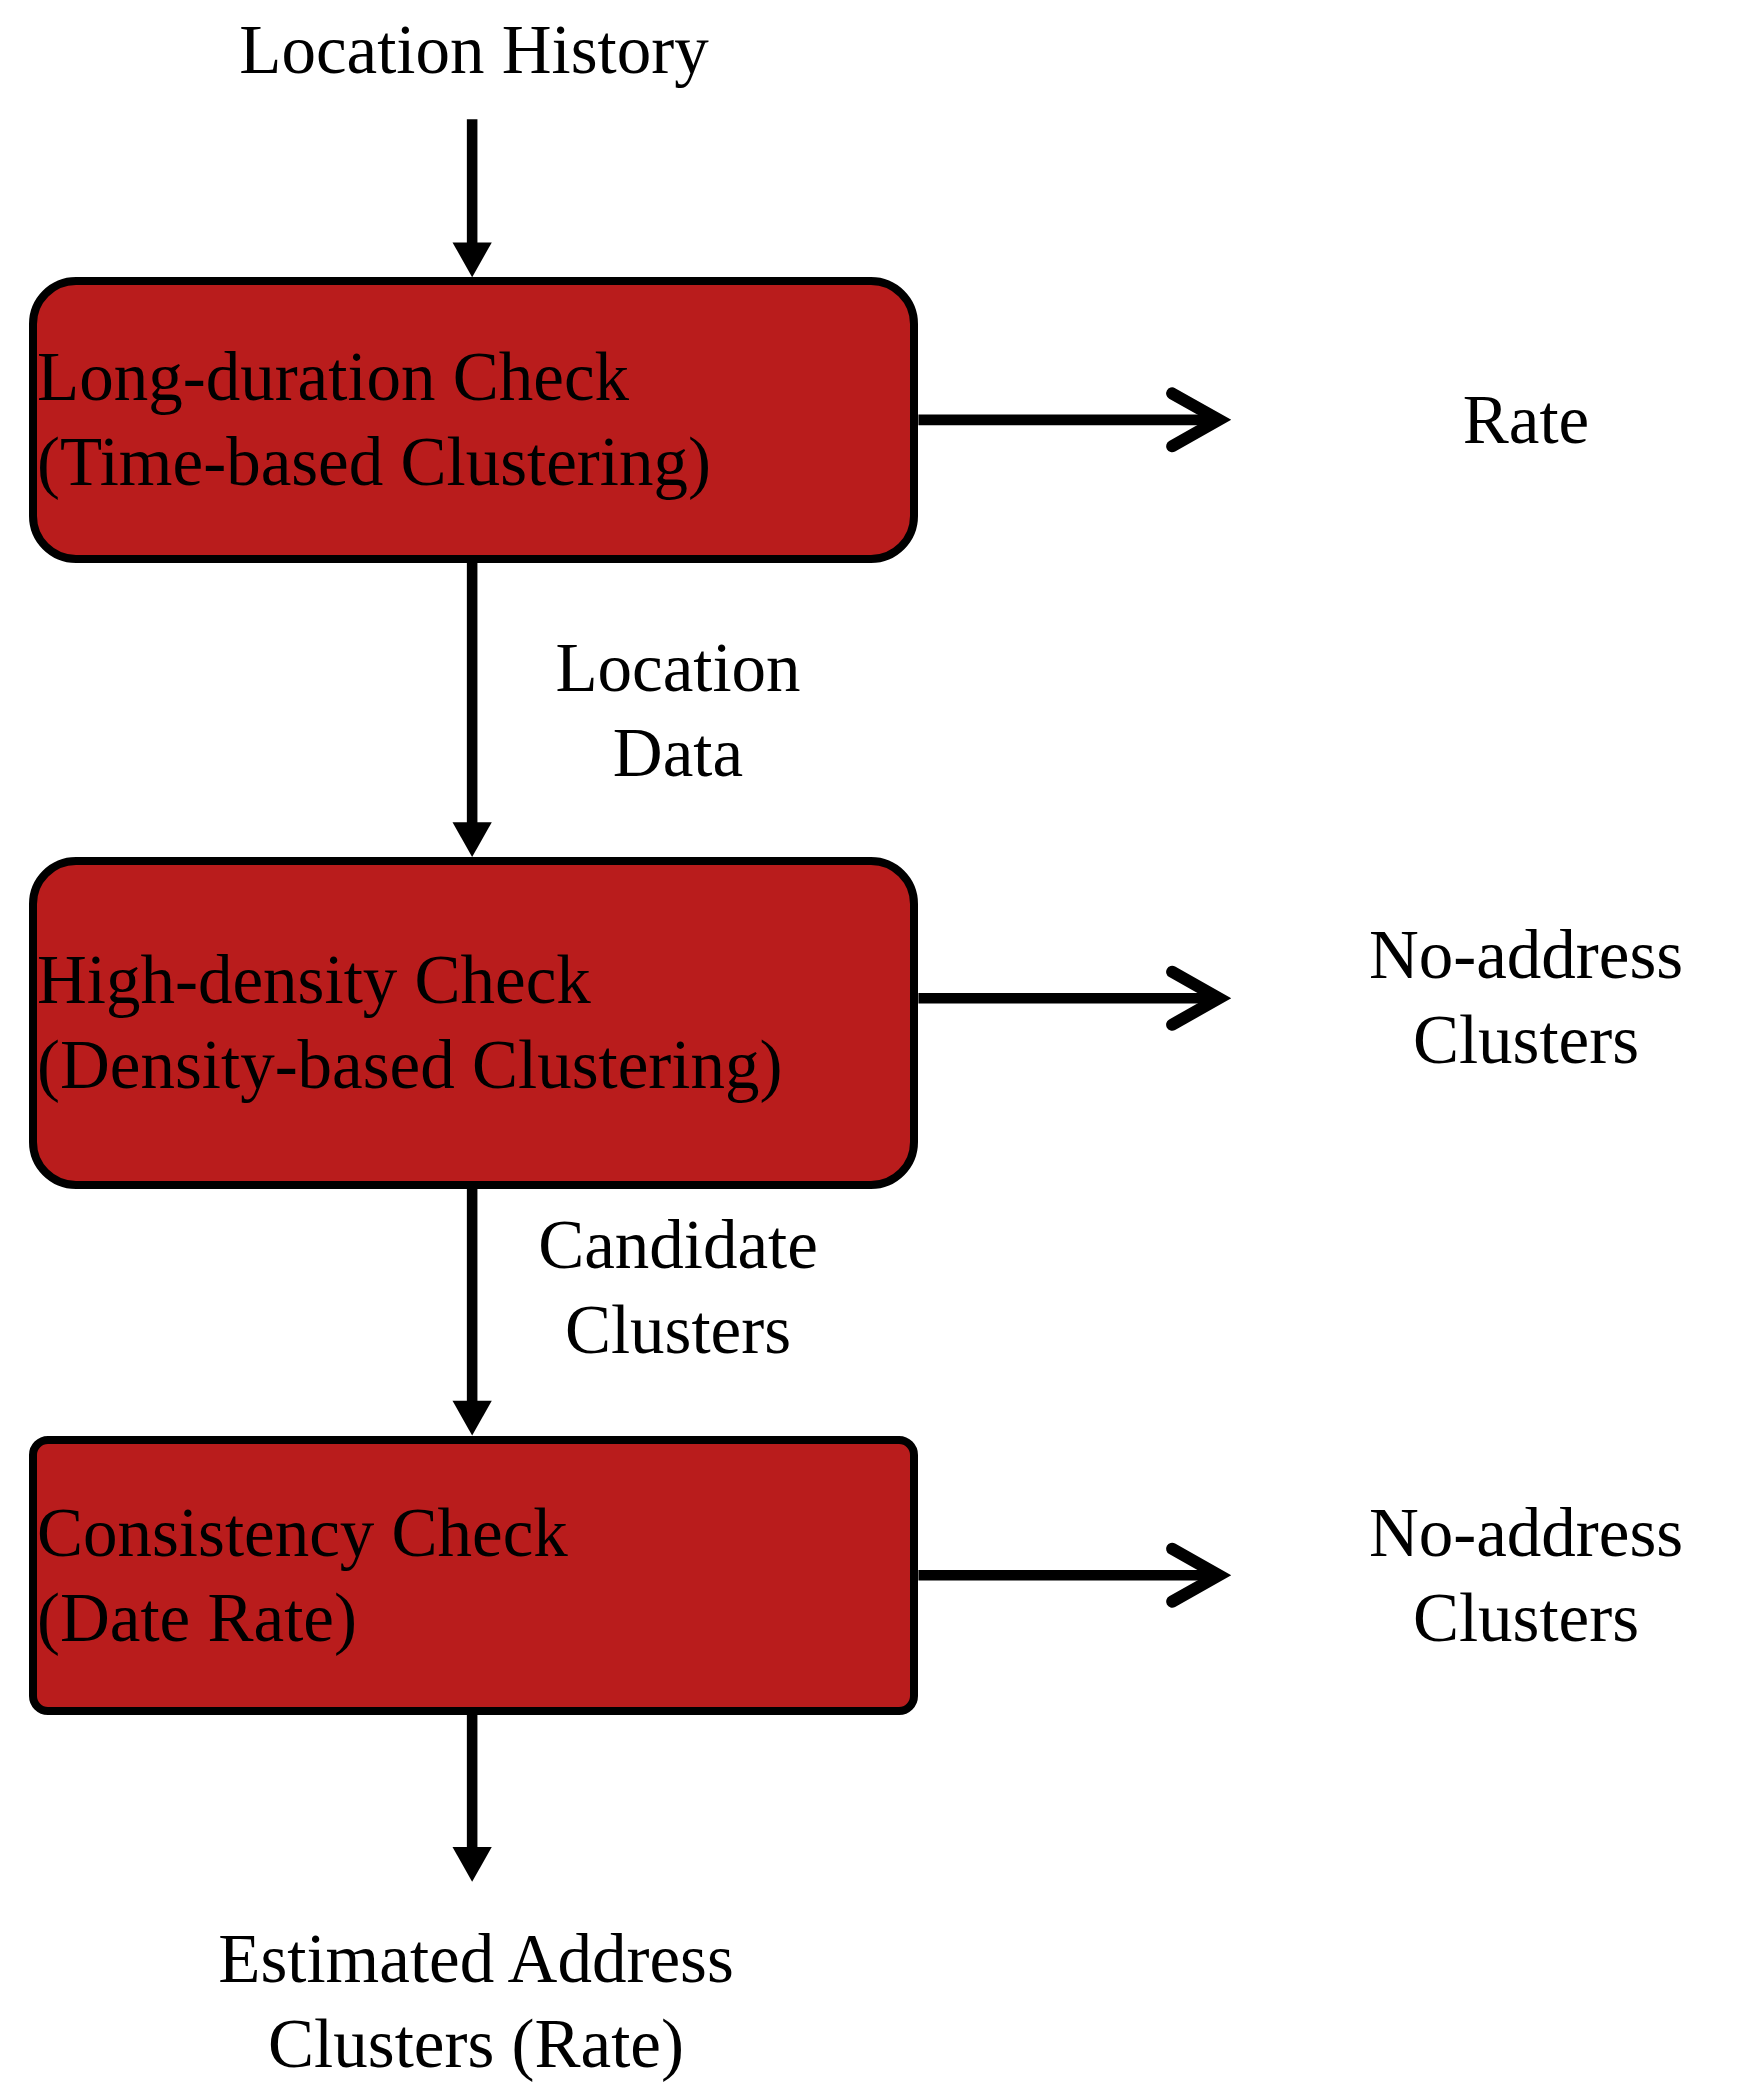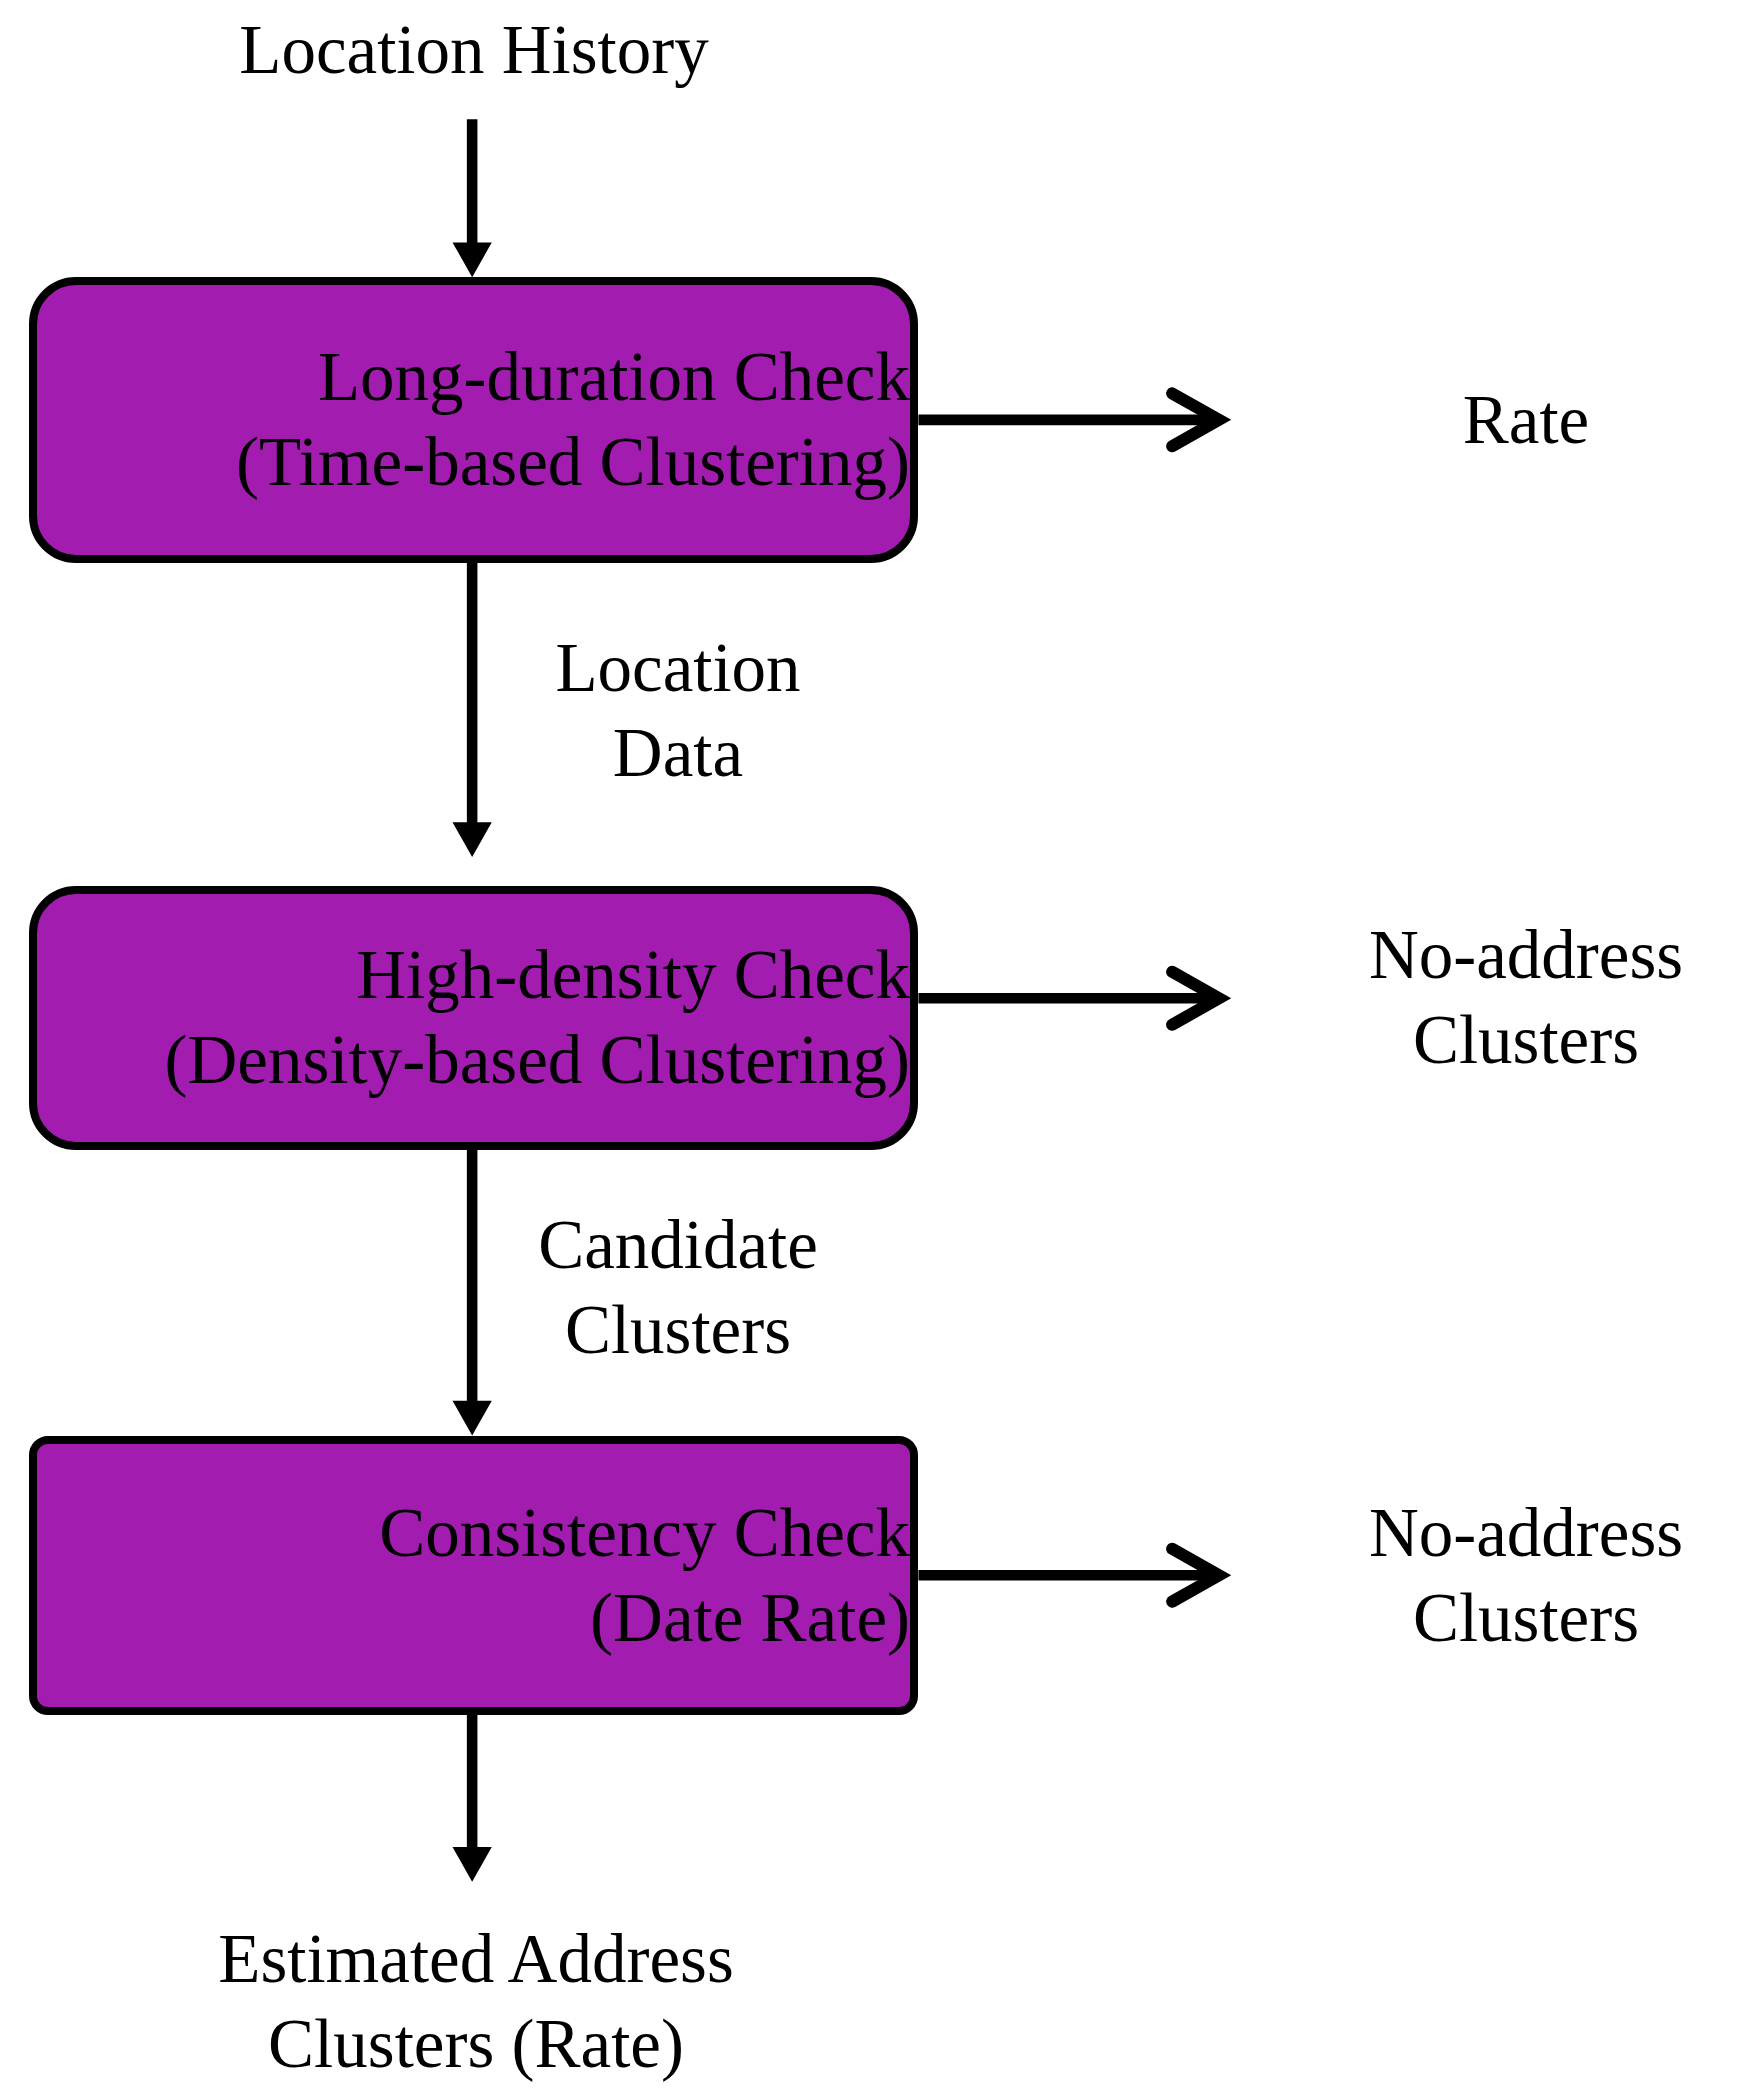--- a/index.html
+++ b/index.html
@@ -25,32 +25,32 @@
     line-height: 85px;
     white-space: nowrap;
   }
   .process-box {
     position: absolute;
     left: 29px;
     width: 889px;
     box-sizing: border-box;
     border: 8.3px solid #000000;
     border-radius: 47px;
-    background: #a21caf;
+    background: #b91c1c;
     display: flex;
     flex-direction: column;
     justify-content: center;
-    align-items: flex-end;
+    align-items: flex-start;
     text-align: center;
     font-size: 69px;
     line-height: 85px;
     white-space: nowrap;
   }
   .box-1 { top: 277px;  height: 286px; }
-  .box-2 { top: 857px; height: 264px; margin-top: 29px; }
+  .box-2 { top: 857px; height: 332px; }
   .box-3 { top: 1436px; height: 279px; border-radius: 19px; }
   .line { display: block; }
 </style>
 </head>
 <body>
 
 <div class="canvas">
 
   <svg class="arrow-layer" viewBox="0 0 2313 2777">
     <g stroke="#000000" fill="#000000">

